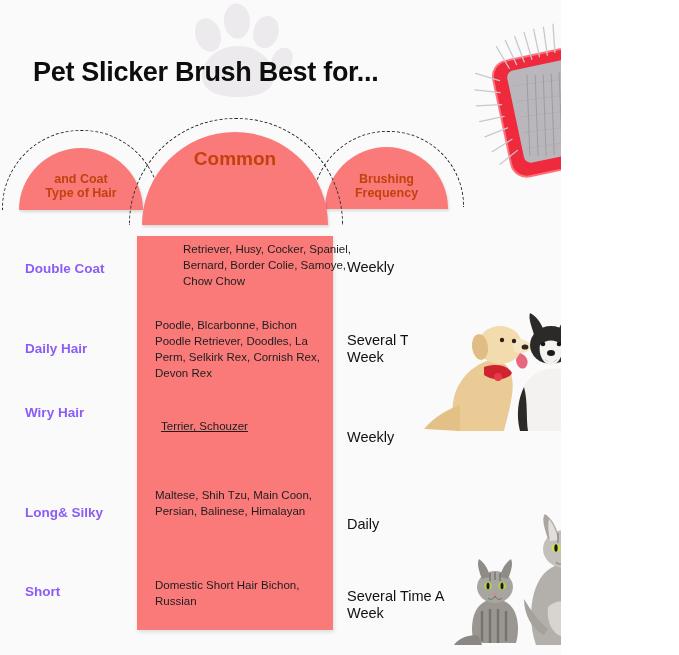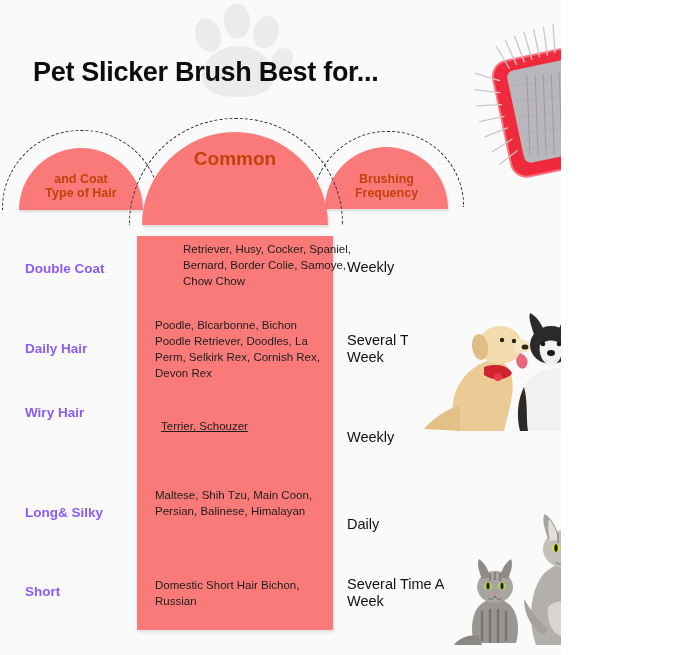--- a/index.html
+++ b/index.html
@@ -220,21 +220,21 @@
 
   <div class="row">
     <div class="cell-type" style="top:505px;">Long&amp; Silky</div>
     <div class="cell-breeds" style="top:488px;">Maltese, Shih Tzu, Main Coon, Persian, Balinese, Himalayan</div>
     <div class="cell-freq" style="top:516px;">Daily</div>
   </div>
 
   <div class="row">
     <div class="cell-type" style="top:584px;">Short</div>
     <div class="cell-breeds" style="top:578px;">Domestic Short Hair Bichon, Russian</div>
-    <div class="cell-freq" style="top:576px;">Several Time A Week</div>
+    <div class="cell-freq" style="top:588px;">Several Time A Week</div>
   </div>
 
   <svg id="brush-photo" viewBox="0 0 207 196">
     <rect width="207" height="196" fill="#fafafa"></rect>
 
     <path d="M150 6 L196 0 L205 14 L166 44 Z" fill="#f0414f"></path>
     <path d="M150 6 L196 0 L200 7 L158 30 Z" fill="#fa6a74"></path>
 
     <g transform="rotate(-12 100 108)">
       <rect x="28" y="52" width="140" height="118" rx="16" fill="#ee2a3c"></rect>

